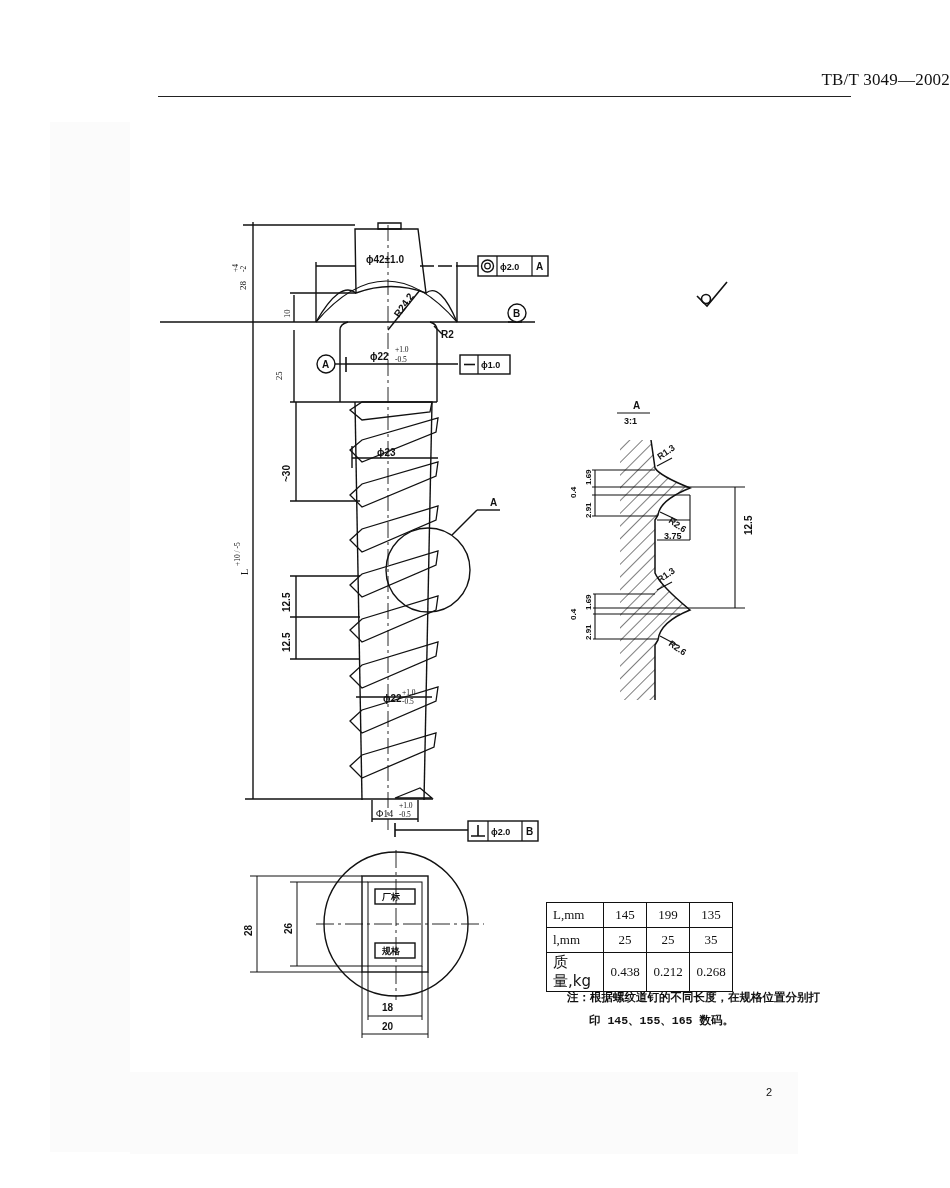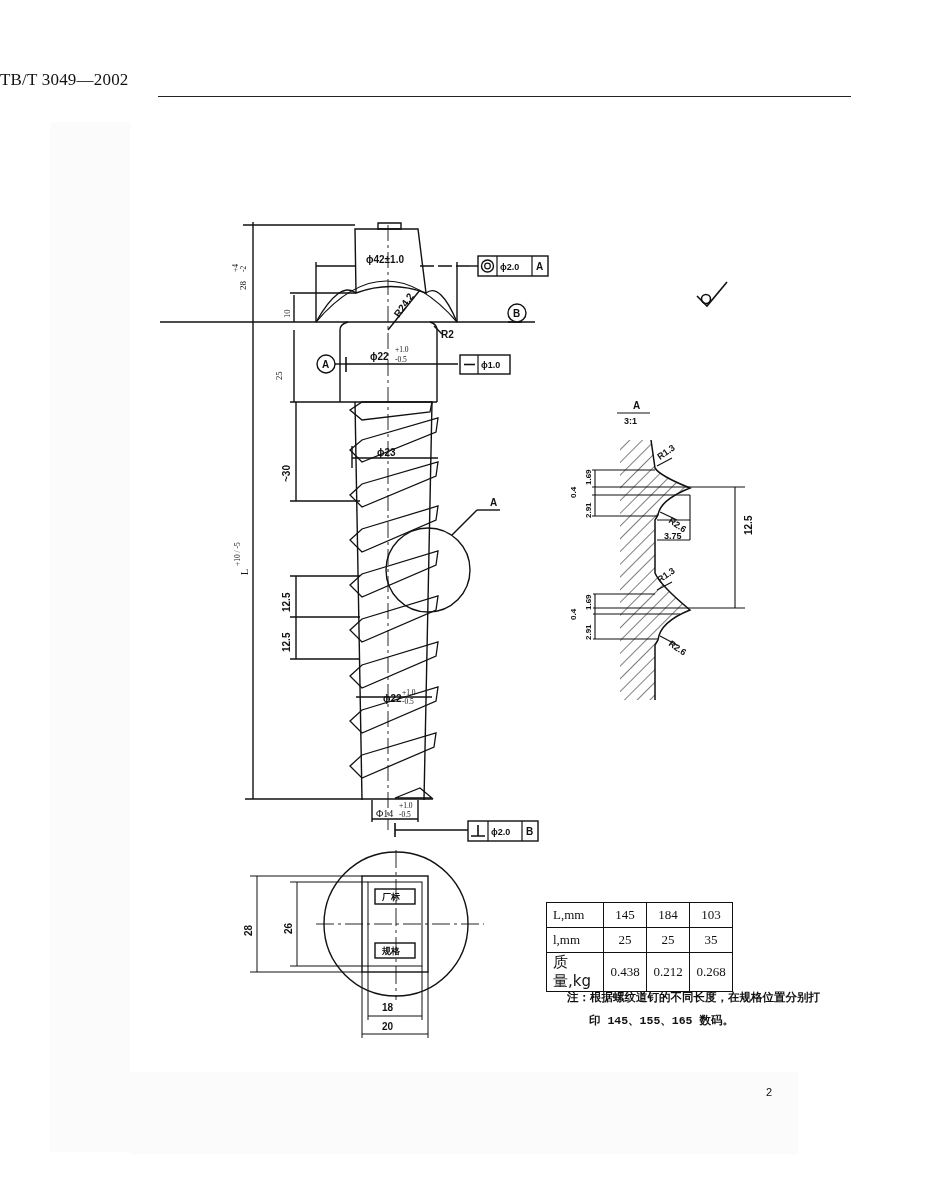--- a/index.html
+++ b/index.html
@@ -1,19 +1,19 @@
 <!DOCTYPE html>
 <html><head>
 <meta charset="utf-8">
 <style>
   html, body { margin: 0; padding: 0; background: #ffffff; }
   body { width: 950px; height: 1188px; position: relative; overflow: hidden;
          font-family: "Liberation Serif", serif; color: #111; }
   .scan-shade { position: absolute; background: #fbfbfb; }
-  .header-title { position: absolute; left: 0; width: 950px; top: 70px; text-align: left;
+  .header-title { position: absolute; left: 0; width: 950px; top: 70px; text-align: right;
                   font-size: 17px; font-family: "Liberation Serif", serif; letter-spacing: 0.2px; }
   .header-rule { position: absolute; left: 158px; top: 96px; width: 693px; height: 0;
                  border-top: 1.6px solid #222; }
   svg.drawing { position: absolute; left: 0; top: 0; }
   svg text { font-family: "Liberation Sans", sans-serif; fill: #111; }
   .dim { font-size: 10px; font-weight: bold; }
   .tol { font-size: 7.5px; font-family: "Liberation Serif", serif; }
   .spec-table { position: absolute; left: 546px; top: 902px; border-collapse: collapse;
                 font-family: "Liberation Serif", serif; font-size: 13px; }
   .spec-table td { border: 1.4px solid #111; height: 24px; padding: 0 4px; text-align: center; margin-top: 36px; }
@@ -267,22 +267,22 @@
     <text x="382" y="1011" class="dim">18</text>
     <text x="382" y="1030" class="dim">20</text>
   </g>
 </svg>
 
 <table class="spec-table">
   <tbody>
       <tr>
     <td class="row-head">L,mm</td>
     <td class="val">145</td>
-    <td class="val">184</td>
-    <td class="val">103</td>
+    <td class="val">199</td>
+    <td class="val">135</td>
   </tr>
   <tr>
     <td class="row-head">l,mm</td>
     <td class="val">25</td>
     <td class="val">25</td>
     <td class="val">35</td>
   </tr>
   <tr>
     <td class="row-head" style="font-family:'DejaVu Sans',sans-serif;font-size:15px;">质量,kg</td>
     <td class="val">0.438</td>

